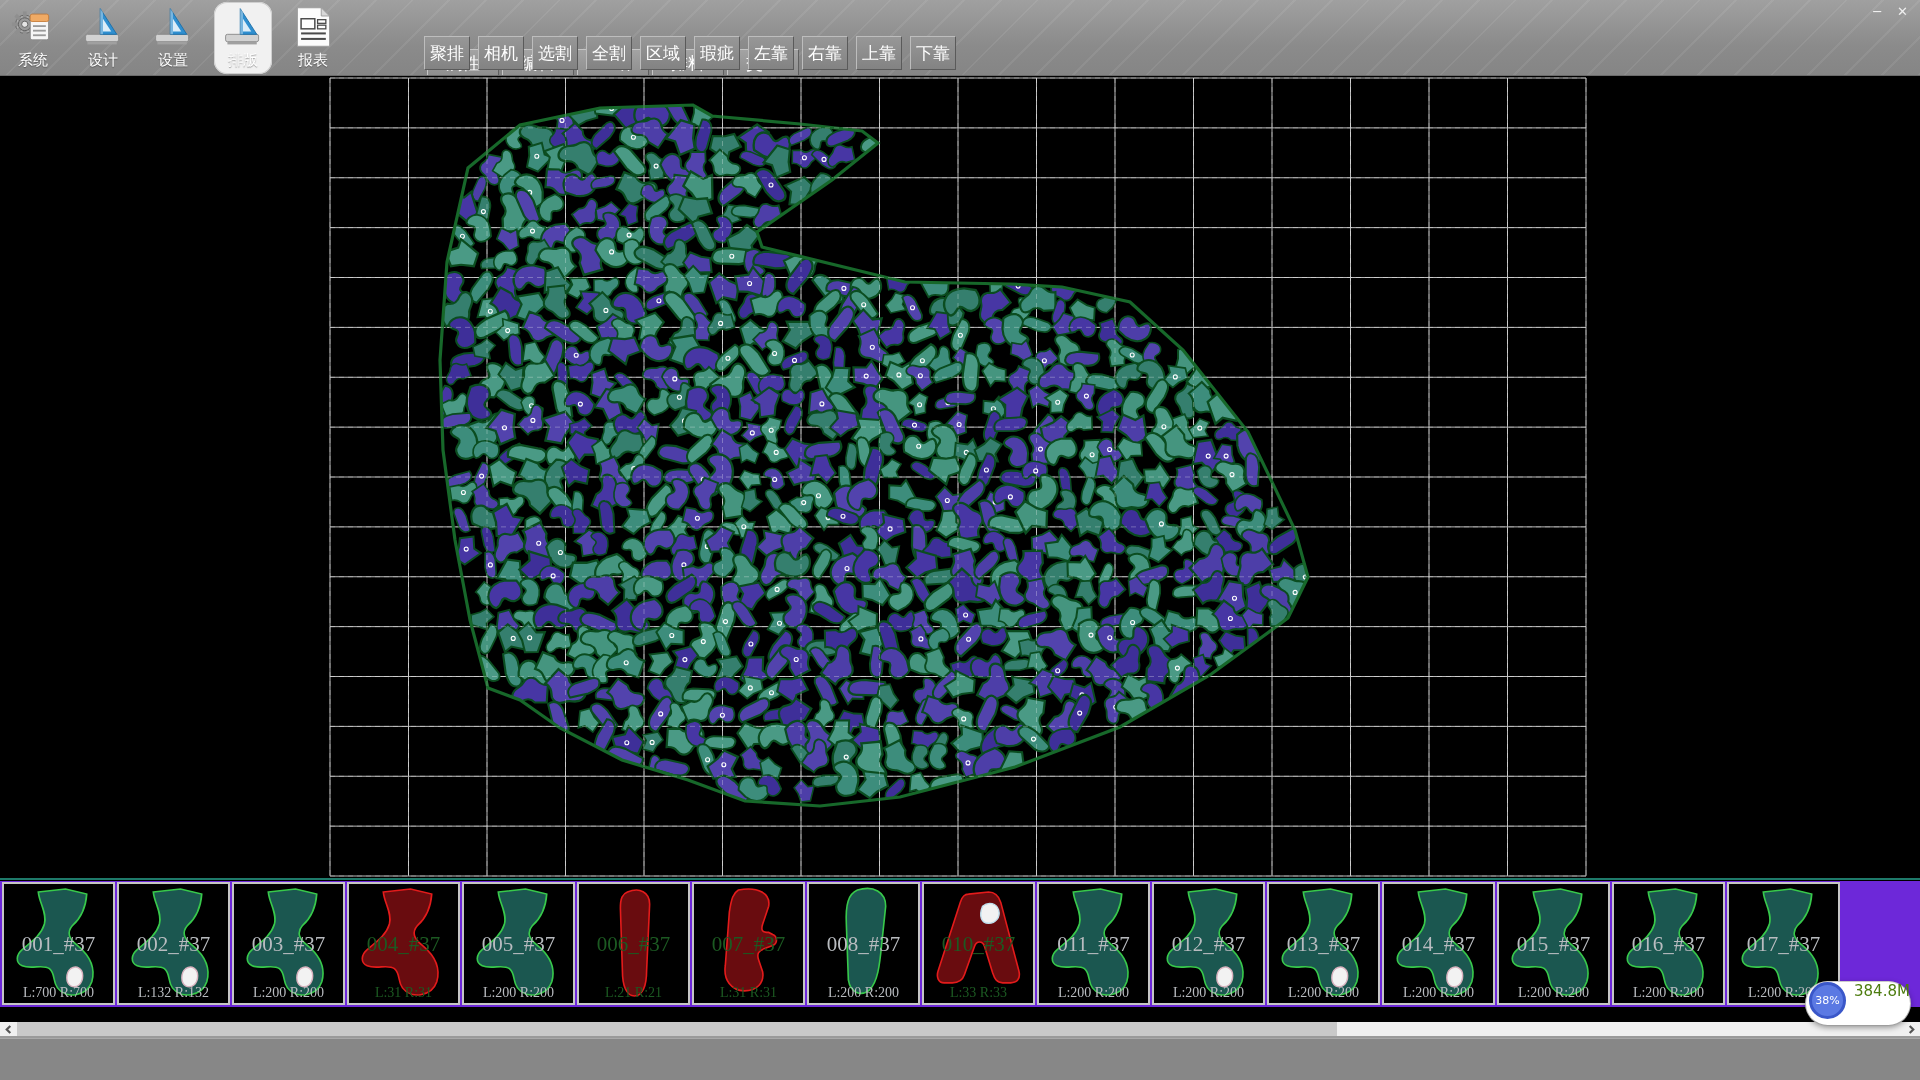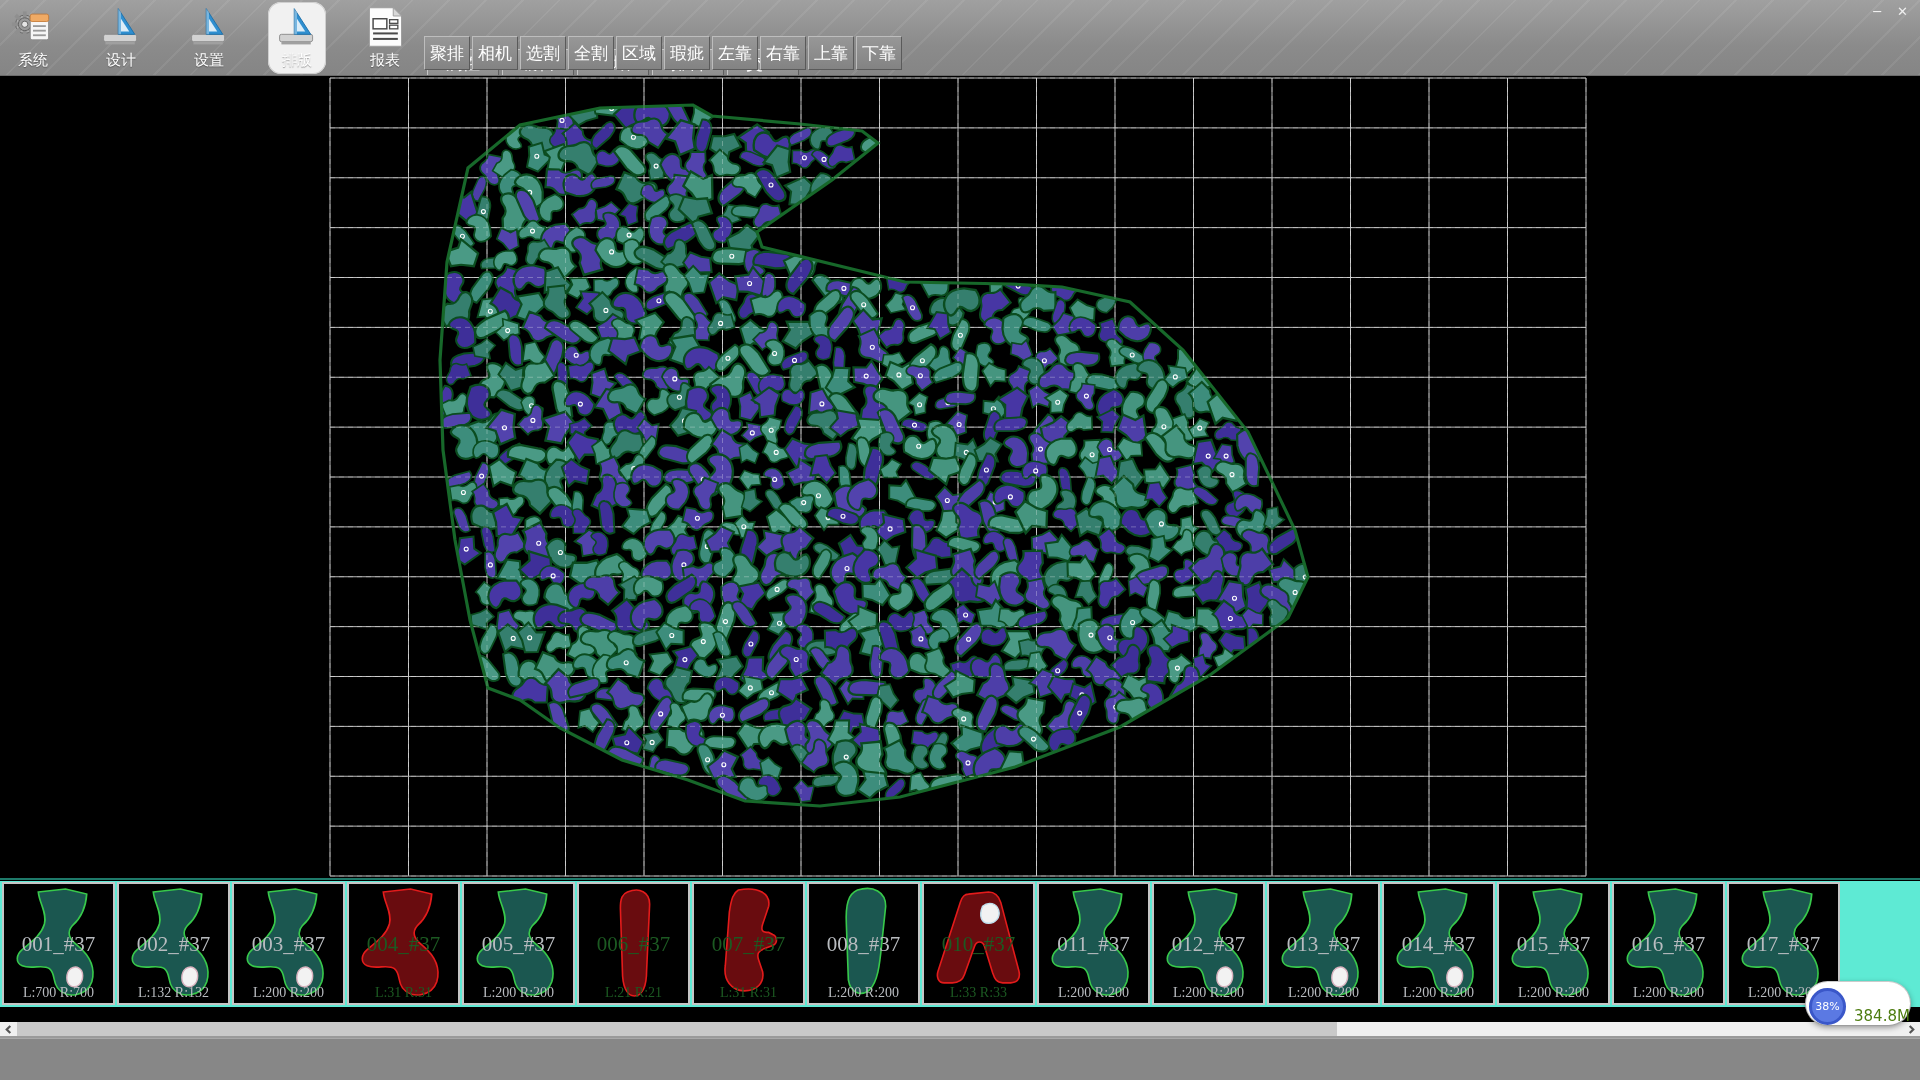--- a/index.html
+++ b/index.html
@@ -7,64 +7,64 @@
               font-family:"DejaVu Sans","Liberation Sans",sans-serif; }
   #app { position:relative; width:1920px; height:1080px; background:#000; }
 
   
   .topbar { position:absolute; left:0; top:0; width:1920px; height:76px;
             background:linear-gradient(#a0a0a0,#8b8b8b 60%,#858585);
             border-bottom:1px solid #6b6b6b; overflow:hidden; }
   .topbar::before { content:""; position:absolute; inset:0;
             background:repeating-linear-gradient(315deg, rgba(255,255,255,.07) 0 2px,
                        rgba(255,255,255,0) 2px 26px); pointer-events:none; }
-  .icon-row { position:absolute; left:4px; top:2px; display:flex; gap:30px; }
+  .icon-row { position:absolute; left:4px; top:2px; display:flex; gap:12px; }
   .icon-btn { width:58px; height:72px; display:flex; flex-direction:column;
               align-items:center; cursor:default; }
   .icon-btn.active { background:#f1f1f1; box-shadow:0 0 0 1px #cfcfcf inset;border-radius:13px; }
   .icon-btn svg { width:44px; height:44px; margin-top:3px; }
   .icon-btn .lab { font-size:15px; color:#fff; text-shadow:0 1px 1px rgba(0,0,0,.35);
                    margin-top:2px; white-space:nowrap; }
   .tab-row { position:absolute; left:427px; top:2px; display:flex; gap:3px; }
   .tab { width:72px; height:29px; line-height:27px; text-align:center; color:#fff;
          font-size:17px; background:linear-gradient(#a3a3a3,#8d8d8d);
          border:1px solid; border-color:#c6c6c6 #5f5f5f #5f5f5f #c6c6c6;margin-top:47px; }
-  .action-row { position:absolute; left:424px; top:36px; display:flex; gap:2px; }
+  .action-row { position:absolute; left:424px; top:36px; display:flex; gap:8px; }
   .action-btn { min-width:46px; padding:0 4px; height:34px; line-height:32px;
          text-align:center; color:#fff; font-size:17px;
          background:linear-gradient(#979797,#838383);
          border:1px solid; border-color:#bdbdbd #5a5a5a #5a5a5a #bdbdbd; }
   .win-controls { position:absolute; right:12px; top:5px; display:flex; gap:16px;
          color:#f0f0f0; font-size:13px; line-height:13px; }
   .win-controls span { cursor:default; }
 
   
   .canvas { position:absolute; left:0; top:76px; width:1920px; height:946px; background:#000; }
   .canvas svg { position:absolute; inset:0; }
   .teal-line { position:absolute; left:0; top:878px; width:1920px; height:2px;
                background:#1e7a6a; }
 
   
   .thumb-strip { position:absolute; left:0; top:881px; width:1920px; height:126px;
-                 background:#5eead4; display:flex; gap:2px; padding:1px 0 0 2px;
+                 background:#6d28d9; display:flex; gap:2px; padding:1px 0 0 2px;
                  overflow:hidden; }
   .tile { flex:0 0 113px; height:123px; border:2px solid #c6c6c6; position:relative;
           background:#000; }
   .tile svg { position:absolute; left:0; top:0; width:100%; height:100%; }
   .tile .lbl { position:absolute; top:48px; left:0; width:100%; text-align:center;
                font-family:"Liberation Serif","DejaVu Serif",serif; font-size:21px; }
   .tile .inf { position:absolute; bottom:2px; left:0; width:100%; text-align:center;
                font-family:"Liberation Serif","DejaVu Serif",serif; font-size:14px; }
   .tile.teal .lbl, .tile.teal .inf { color:#b9bcc0; }
   .tile.red  .lbl, .tile.red  .inf { color:#1c5a22; }
 
   
   .badge { position:absolute; left:1806px; top:982px; width:104px; height:43px;
            background:#fff; border-radius:22px; box-shadow:0 2px 6px rgba(0,0,0,.45),
-           0 0 0 1px #e2e2e2; display:flex; align-items:flex-end; z-index:6; }
+           0 0 0 1px #e2e2e2; display:flex; align-items:flex-start; z-index:6; }
   .badge-circle { width:37px; height:37px; margin-left:3px; border-radius:50%;
            background:#5b79e3; border:3px solid #3a57c9; color:#fff; font-size:11px;
            display:flex; align-items:center; justify-content:center; }
   .badge-size { margin-left:8px; font-size:15px; color:#4d7c0f; }
 
   
   .hscroll { position:absolute; left:0; top:1022px; width:1920px; height:16px;
              background:#f0f0f0; border-bottom:2px solid #9a9a9a; }
   .hs-btn { position:absolute; top:0; width:17px; height:14px; background:#f0f0f0;
             display:flex; align-items:center; justify-content:center; }

